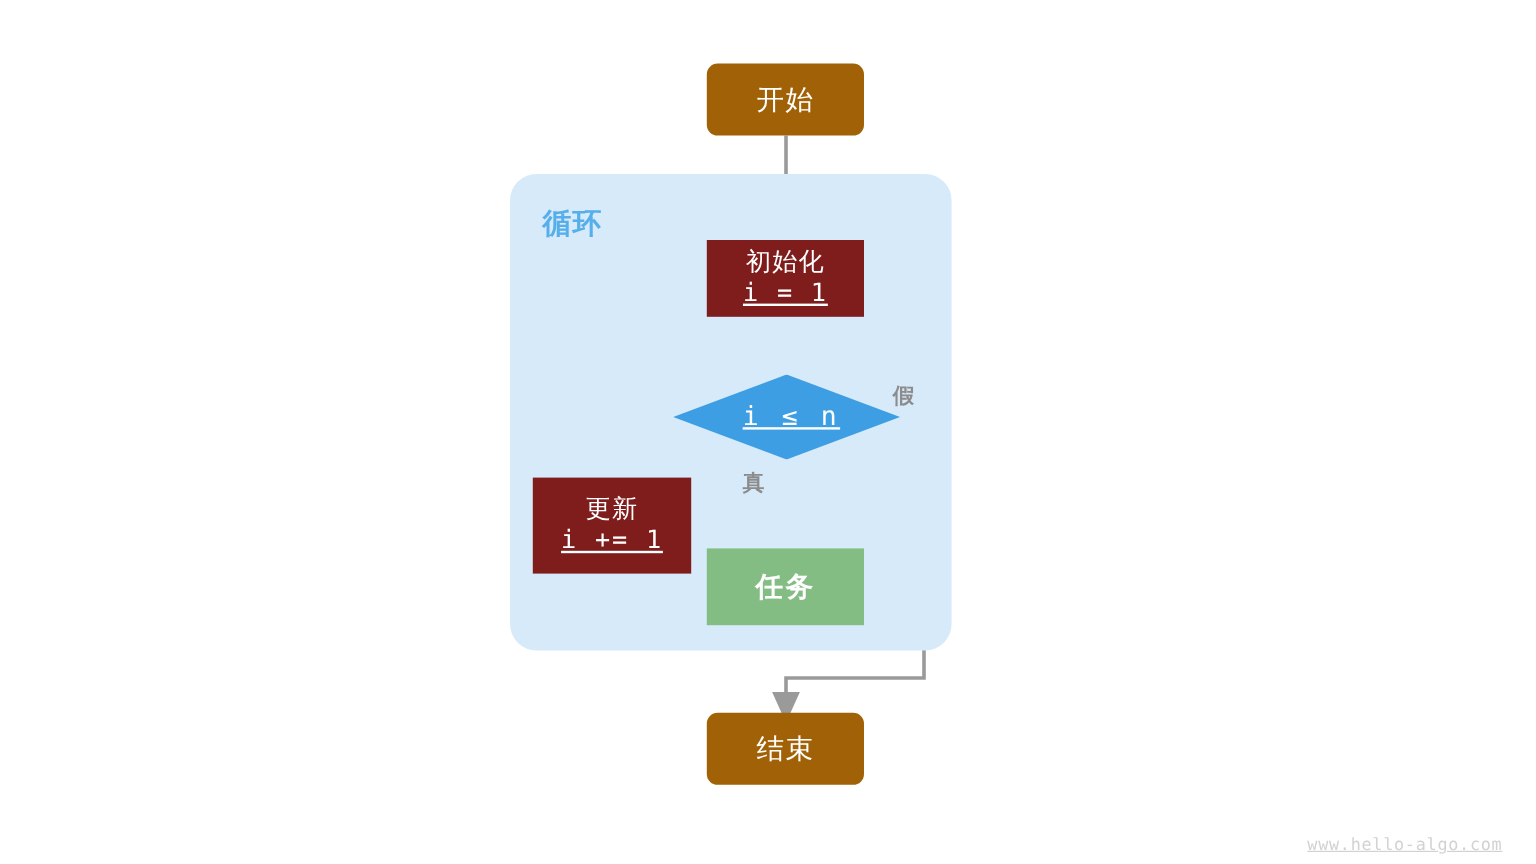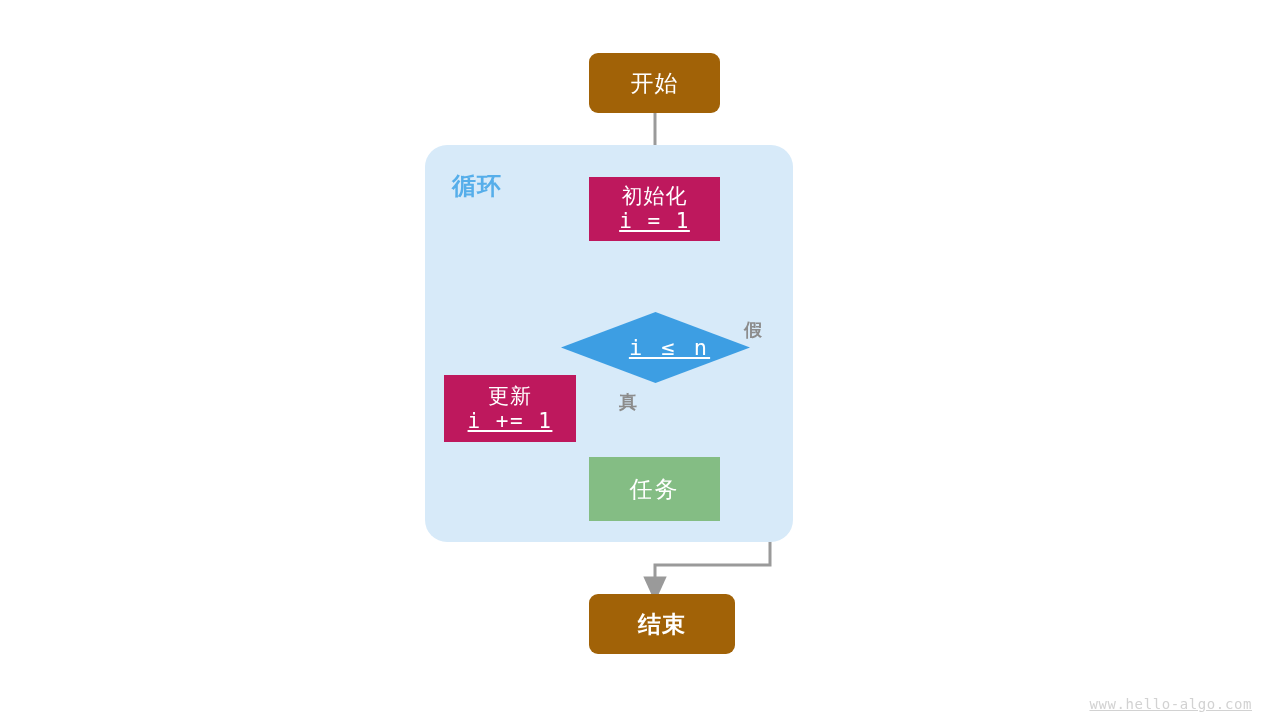--- a/index.html
+++ b/index.html
@@ -54,62 +54,64 @@
     position: absolute;
     color: #56aeea;
     font-size: 24px;
     font-weight: bold;
     letter-spacing: 1px;
   }
 
   
   .process {
     position: absolute;
-    background: #be185d;
+    background: #7f1d1d;
     display: flex;
     flex-direction: column;
     align-items: center;
     justify-content: center;
     line-height: 1.18;
+    margin-top: 23px;
   }
   .process .l1 {
     color: #ffffff;
     font-size: 21px;
     letter-spacing: 1px;
   }
   .process .l2 {
     color: #ffffff;
     font-size: 21px;
     letter-spacing: 1.5px;
   }
 
   
   .task {
     position: absolute;
     background: #84bd84;
     display: flex;
     align-items: center;
     justify-content: center;
+    font-weight: bold;
   }
   .task .txt {
     color: #ffffff;
     font-size: 23px;
     letter-spacing: 2px;
   }
 
   
   .diamond-wrap {
     position: absolute;
   }
   .diamond-wrap svg {
     display: block;
   }
   .diamond-text {
     position: absolute;
-    left: 14px;
+    left: 4px;
     top: 0;
     width: 100%;
     height: 100%;
     display: flex;
     align-items: center;
     justify-content: center;
     color: #ffffff;
     font-size: 22px;
     letter-spacing: 3px;
     pointer-events: none;
@@ -171,29 +173,29 @@
   <span class="l2 mono">i = 1</span>
 </div>
 
 <div class="diamond-wrap" style="left:561px; top:312px; width:189px; height:71px;">
   <svg width="189" height="71" viewBox="0 0 189 71" xmlns="http://www.w3.org/2000/svg">
     <polygon points="94.5,0 189,35.5 94.5,71 0,35.5" fill="#3d9ee3"></polygon>
   </svg>
   <div class="diamond-text mono">i ≤ n</div>
 </div>
 
-<div class="process" style="left:444px; top:375px; width:132px; height:67px;">
+<div class="process" style="left:444px; top:375px; width:132px; height:80px;">
   <span class="l1 cjk">更新</span>
   <span class="l2 mono">i += 1</span>
 </div>
 
 <div class="task" style="left:589px; top:457px; width:131px; height:64px;">
   <span class="txt cjk">任务</span>
 </div>
 
-<div class="terminal" style="left:589px; top:594px; width:146px; height:60px;font-weight:bold;">
+<div class="terminal" style="left:589px; top:594px; width:131px; height:60px;">
   <span class="txt cjk">结束</span>
 </div>
 
 <div class="edge-label cjk" style="left:619px; top:390px;">真</div>
 <div class="edge-label cjk" style="left:744px; top:318px;">假</div>
 
 <div class="watermark mono">www.hello-algo.com</div>
 
 </body></html>

